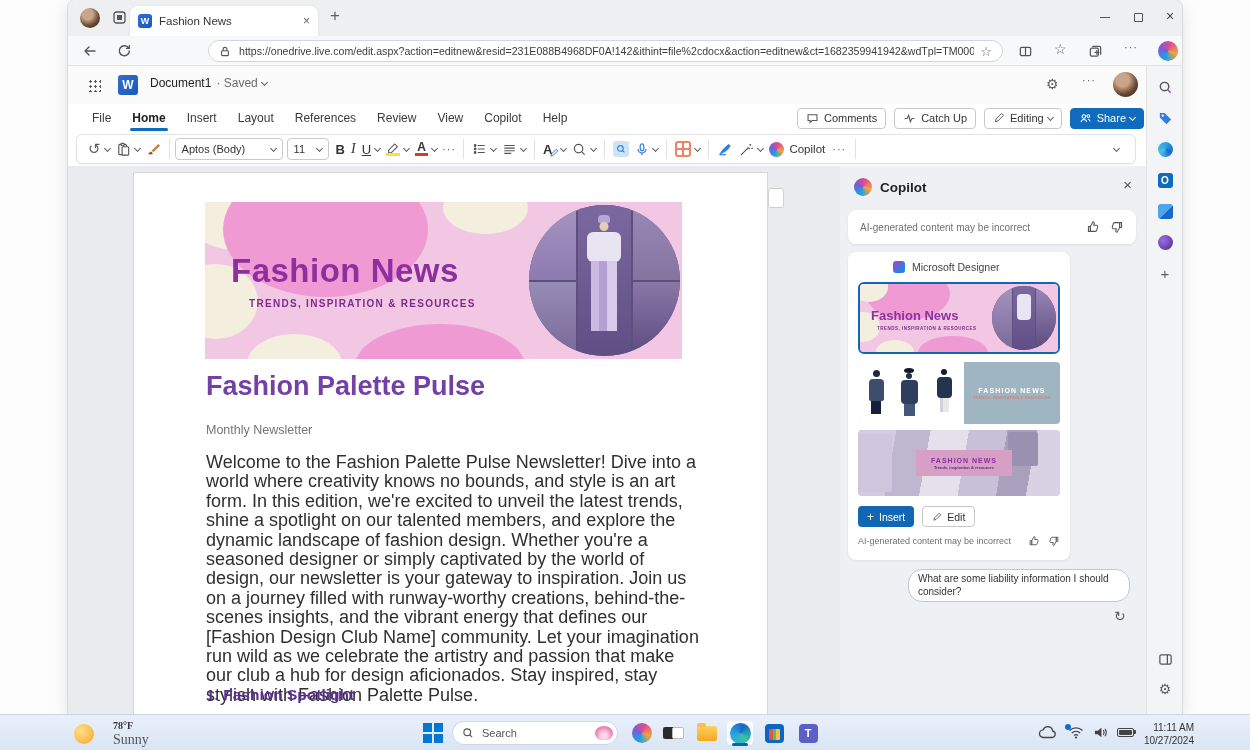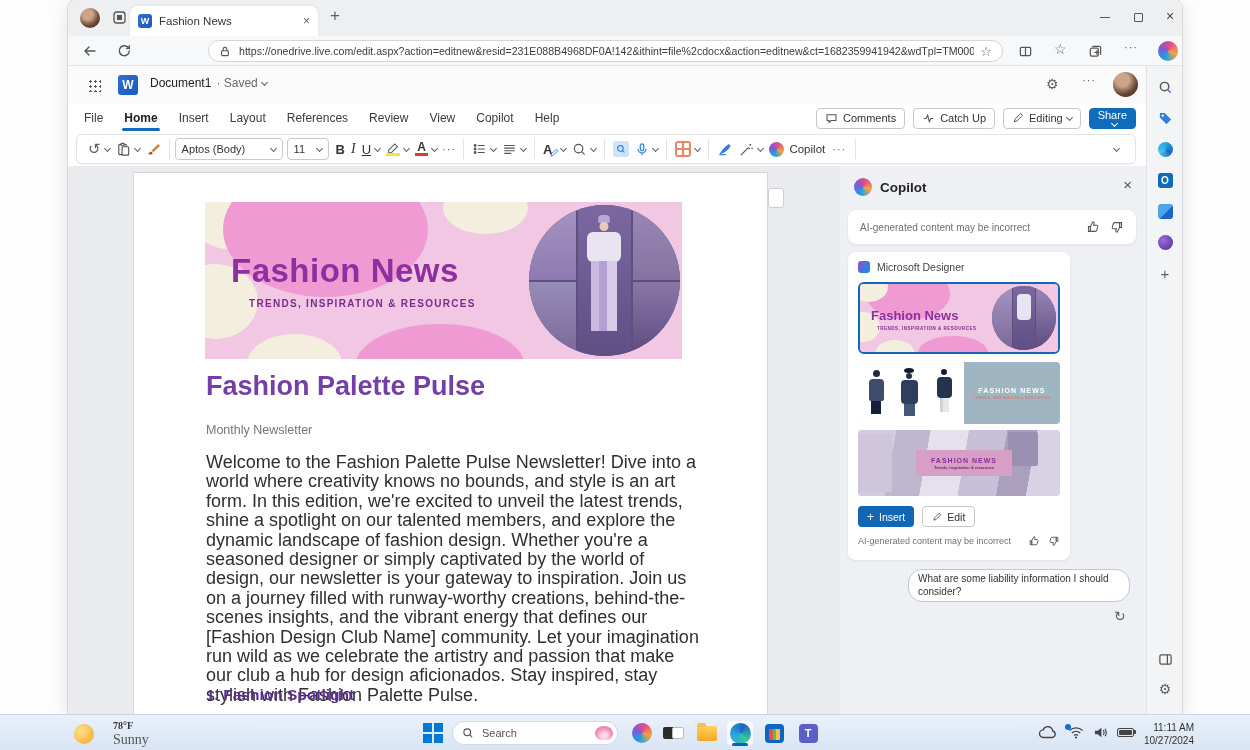--- a/index.html
+++ b/index.html
@@ -29,28 +29,28 @@
   
   .wordhdr{left:0;top:66px;width:1078px;height:38px;background:#fafafa;}
   .waffle{width:13px;height:13px;background-image:radial-gradient(#5a5a5a 1.2px,transparent 1.4px);
           background-size:5px 5px;}
   .wlogo{width:20px;height:20px;border-radius:3px;background:linear-gradient(135deg,#2f6fd0,#185abd);
          color:#fff;font-weight:700;font-size:12px;display:flex;align-items:center;justify-content:center;}
   .wsearch{left:400px;top:7px;width:350px;height:24px;background:#fff;border:1px solid #c6c6c6;
            border-radius:4px;display:flex;align-items:center;padding:0 8px;}
   .wsearch input{border:none;outline:none;font-size:11.5px;color:#444;width:100%;background:transparent;
                  font-family:"Liberation Sans","DejaVu Sans",sans-serif;}
-  .menubar{left:0;top:104px;width:1078px;height:28px;display:flex;align-items:center;padding:0 10px 0 16px;text-align:right;}
+  .menubar{left:8px;top:104px;width:1078px;height:28px;display:flex;align-items:center;padding:0 10px 0 16px;text-align:right;}
   .mitem{font-size:12px;color:#3b3b3b;margin-right:21px;position:relative;white-space:nowrap;}
   .mitem.active{font-weight:700;color:#222;}
   .mitem.active::after{content:"";position:absolute;left:-2px;right:-2px;bottom:-6px;height:3px;
                        border-radius:2px;background:#0f6cbd;}
   .actbtn{height:21px;border:1px solid #c8c8c8;border-radius:4px;background:#fff;display:flex;
           align-items:center;padding:0 8px;font-size:11px;color:#333;margin-left:8px;white-space:nowrap;}
-  .actbtn.share{background:#0f6cbd;border-color:#0f6cbd;color:#fff;flex-direction:column;}
+  .actbtn.share{background:#0f6cbd;border-color:#0f6cbd;color:#fff;}
   .ribbon{left:8px;top:134px;width:1060px;height:30px;background:#fff;border:1px solid #e3e3e3;
           border-radius:6px;display:flex;align-items:center;padding:0 8px;box-shadow:0 1px 2px rgba(0,0,0,.05);}
   .rbtn{display:flex;align-items:center;padding:0 3px;height:24px;flex:none;}
   .fontbox{height:22px;border:1px solid #c9c9c9;border-radius:4px;display:flex;align-items:center;
            padding:0 6px;font-size:11px;color:#333;white-space:nowrap;flex:none;}
 
   
   .work{left:0;top:166px;width:1078px;height:548px;}
   .canvas{left:0;top:0;width:772px;height:548px;background:#e9ebee;overflow:hidden;}
   .page{left:65px;top:6px;width:635px;height:560px;background:#fff;border:1px solid #d6d6d6;}
@@ -67,21 +67,21 @@
   .pcol{display:flex;flex-direction:column;gap:2px;}
   .ptile{flex:1;}
 
   .doc-title{left:72px;top:198px;font-size:27px;font-weight:700;color:#7440a8;}
   .doc-sub{left:72px;top:250px;font-size:12.5px;color:#757575;}
   .doc-body{left:72px;top:280px;width:494px;font-size:18px;line-height:19.4px;color:#2f2f2f;}
   .doc-head{left:72px;top:513px;font-size:15.5px;font-weight:700;color:#5e2d91;}
 
   
   .cpanel{left:772px;top:0;width:306px;height:548px;background:#eef0f3;}
-  .card{position:absolute;background:#fff;border-radius:8px;box-shadow:0 1px 3px rgba(0,0,0,.08);}
+  .card{position:absolute;background:#fff;border-radius:8px;box-shadow:0 1px 3px rgba(0,0,0,.08);padding-left:35px;}
   .copilot-logo{border-radius:50%;background:conic-gradient(from 200deg,#19a1e6,#7b5bd6,#e14b8e,#f2a33c,#19a1e6);}
   .designer-logo{width:12px;height:12px;border-radius:3px;
                  background:linear-gradient(135deg,#7a5bd6 0 50%,#2f7fe0 50% 100%);}
   .thumb{position:absolute;left:10px;width:202px;border-radius:4px;overflow:hidden;background:#ddd;}
   .thumb.sel{border:2px solid #1267b4;border-radius:6px;}
   .minibanner{position:relative;width:100%;height:100%;background:#f1c7e3;overflow:hidden;}
   .chip{position:absolute;background:#fff;border:1px solid #b9c8dc;border-radius:14px;
         font-size:10px;color:#333;padding:3px 9px;line-height:1.25;}
   .inputcard{left:8px;top:469px;width:288px;height:56px;background:#fff;border:1px solid #e0e0e0;
              border-radius:10px;box-shadow:0 1px 3px rgba(0,0,0,.08);}

